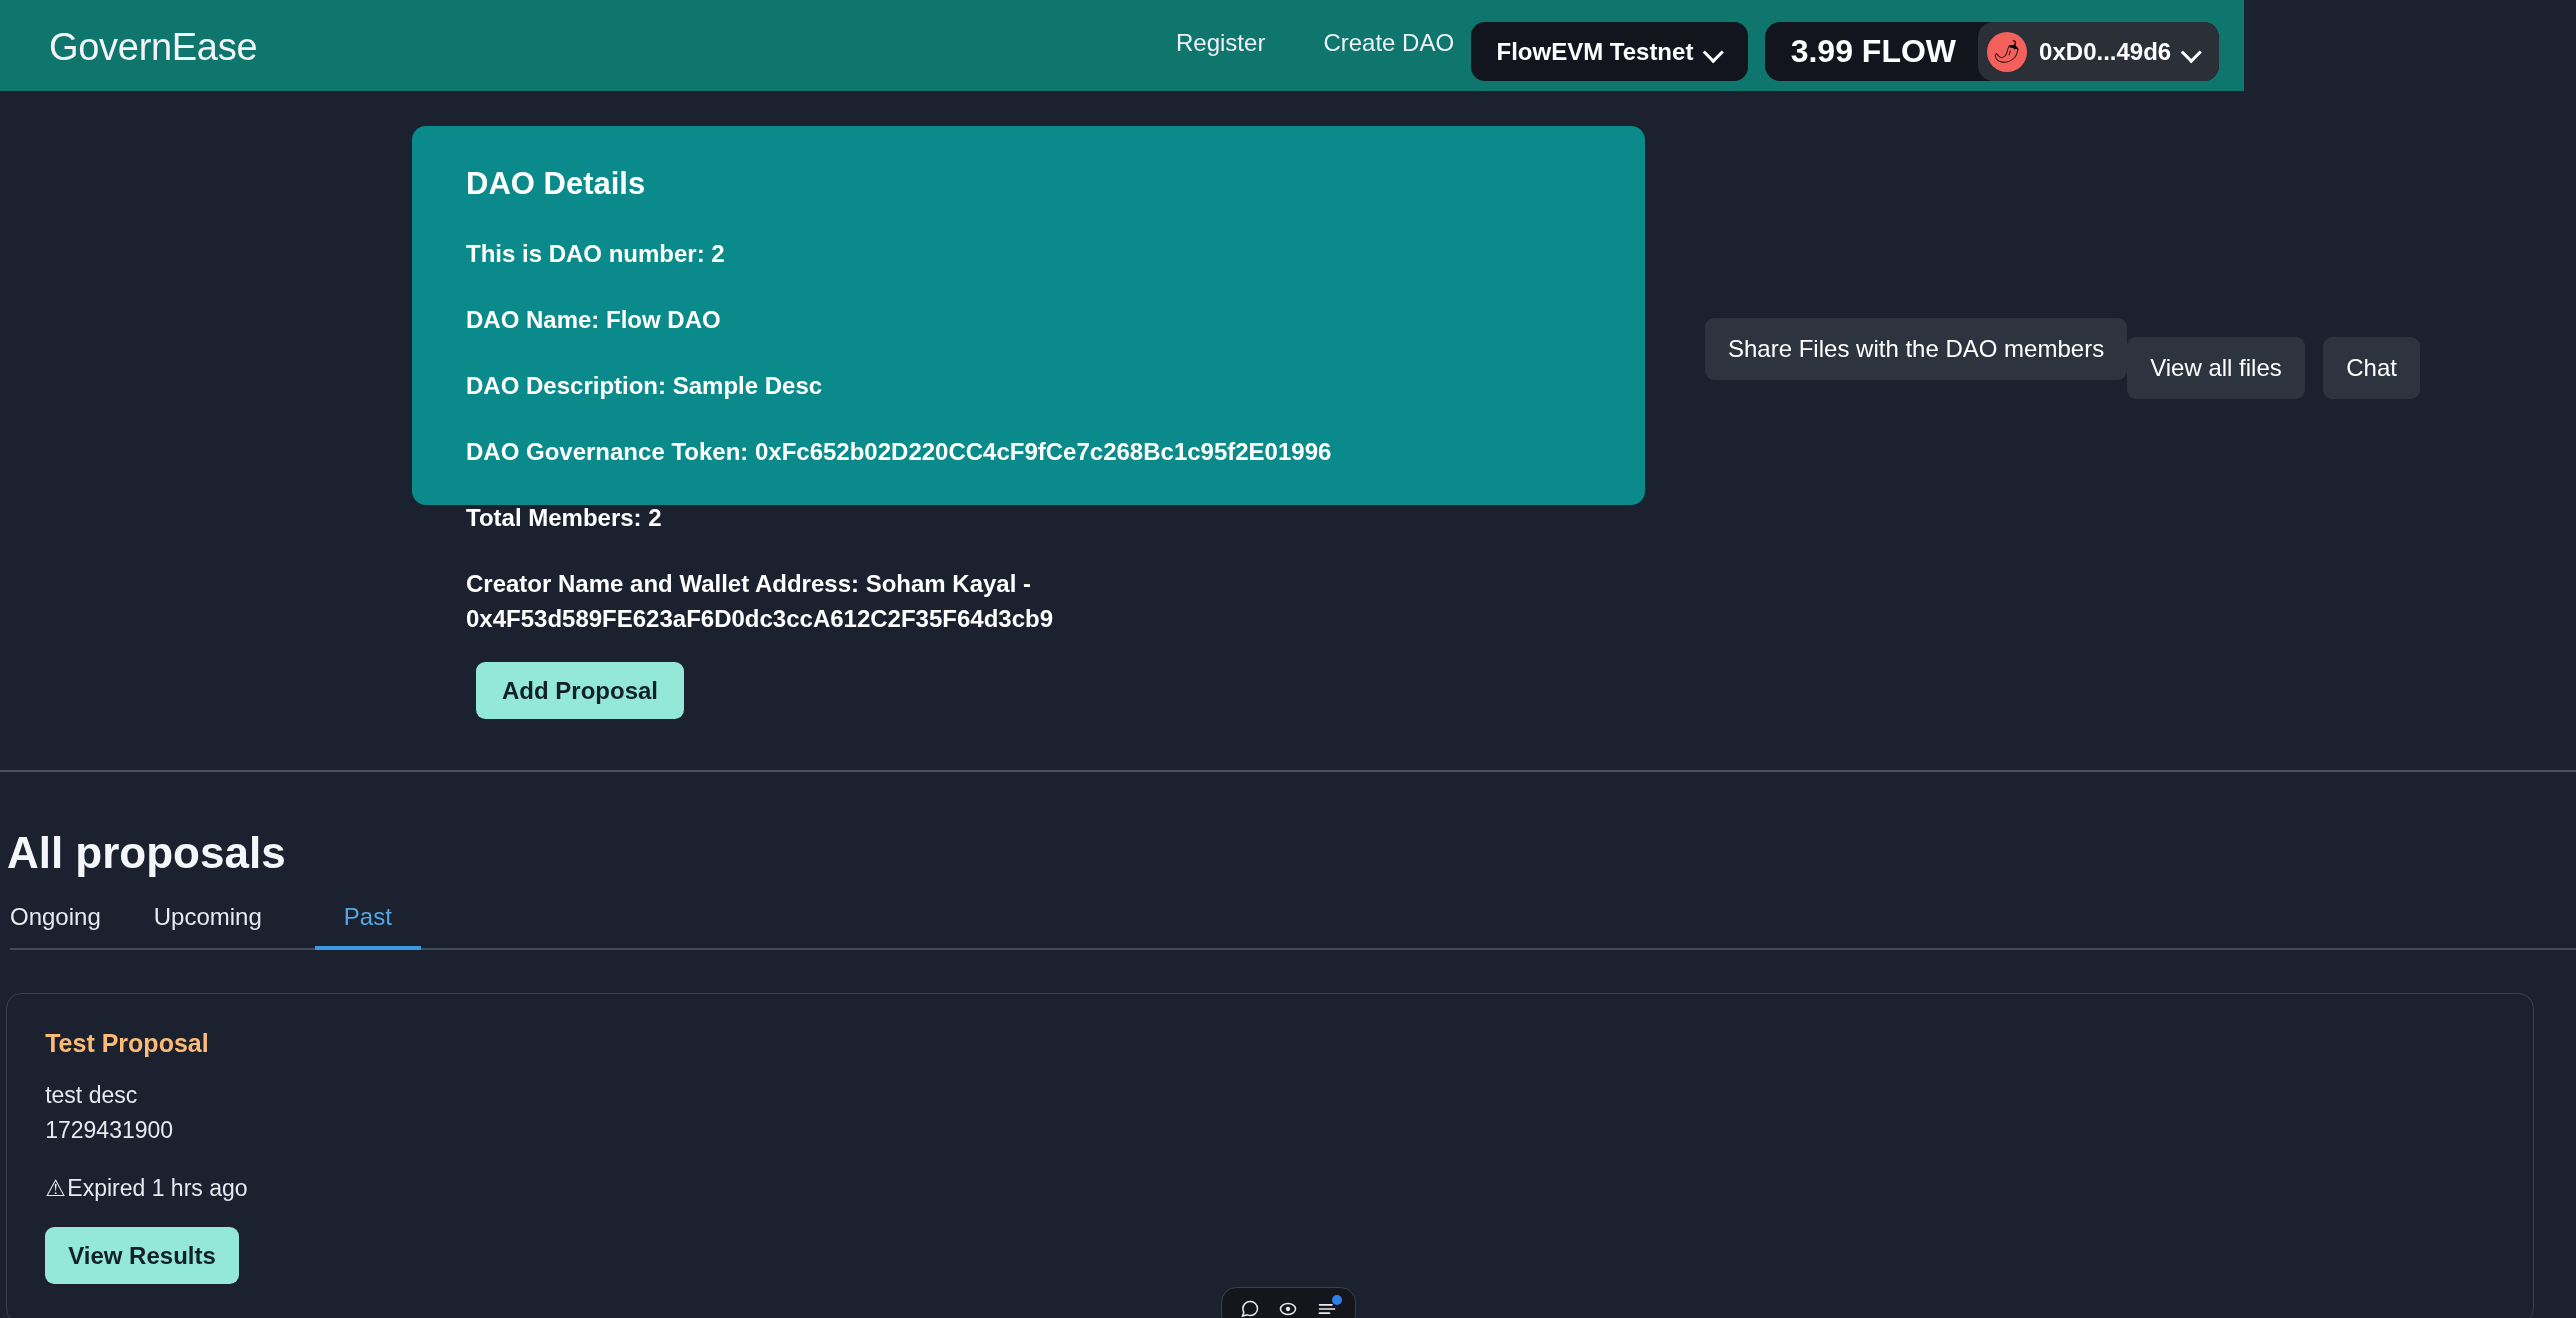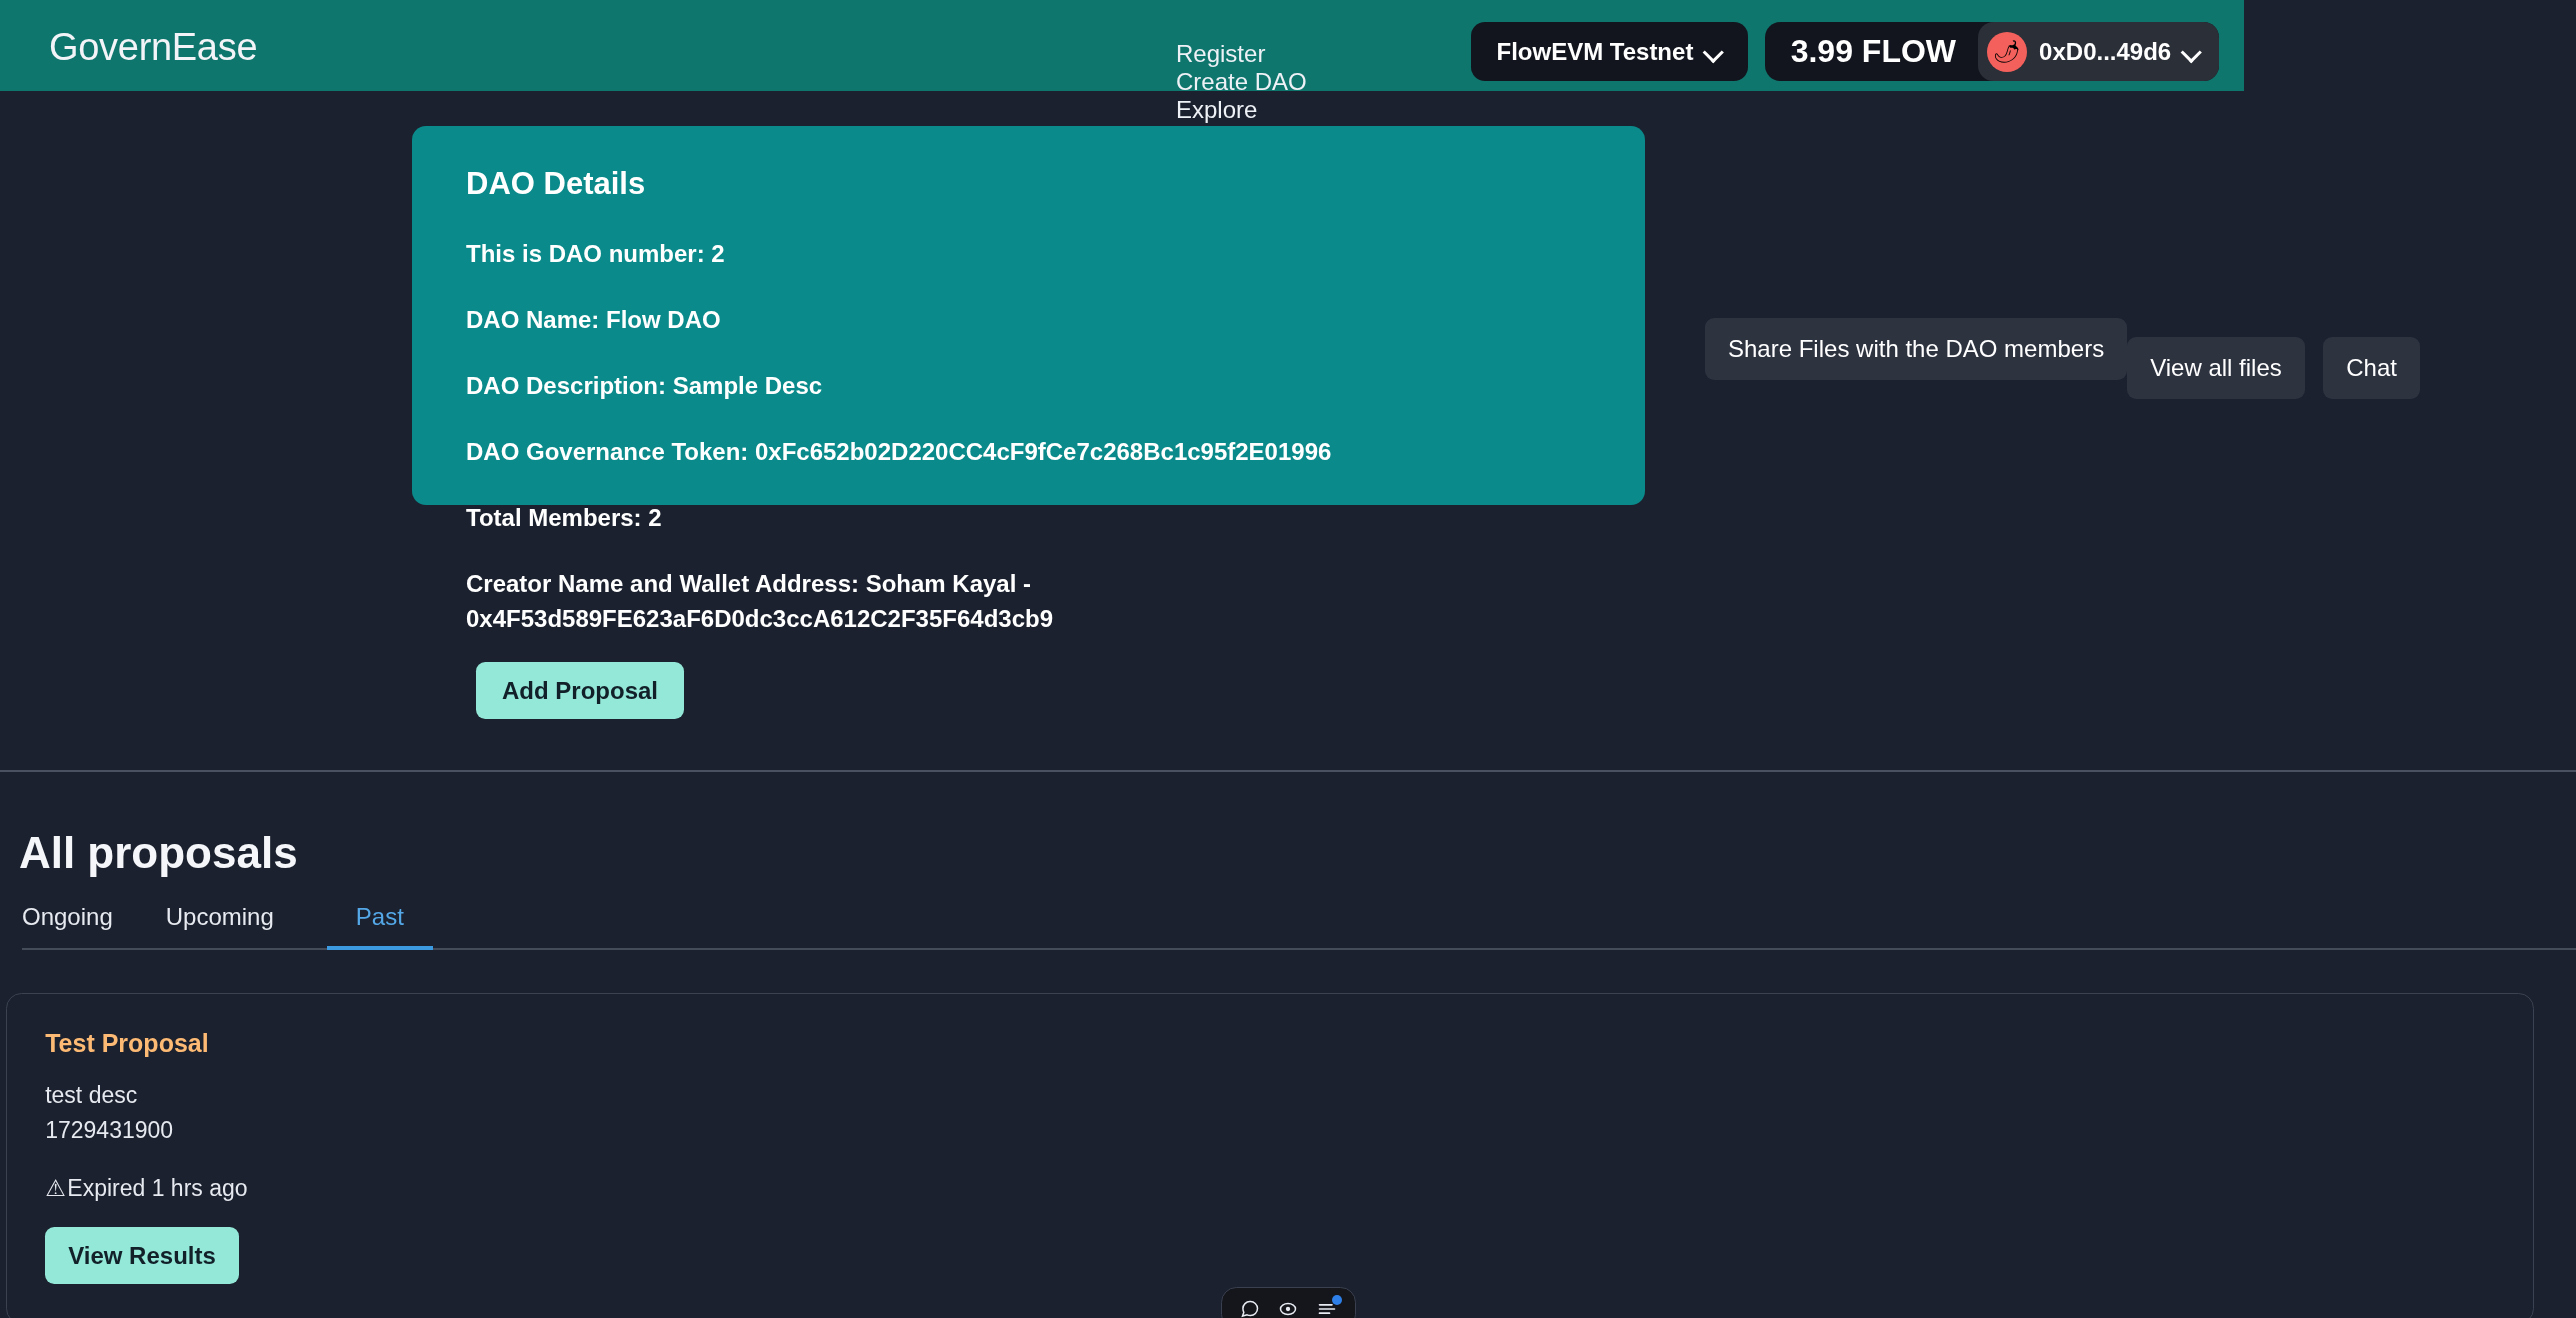--- a/index.html
+++ b/index.html
@@ -28,25 +28,24 @@
     top: 26px;
     font-size: 38px;
     color: #f2f4f7;
     font-weight: 400;
     letter-spacing: -0.3px;
     white-space: nowrap;
   }
   .nav-links {
     position: absolute;
     left: 1147px;
-    top: 40px;
-    display: flex;
-    align-items: flex-start;
+    top: 29px;
+    display: flex;
+    align-items: center;
     gap: 0px;
-    flex-direction: column;
   }
   .nav-link {
     font-size: 24px;
     color: #eef1f6;
     text-decoration: none;
     white-space: nowrap;
     padding: 0 29px;
     font-weight: 400;
   }
   .nav-right {
@@ -203,21 +202,21 @@
     left: 0;
     top: 770px;
     width: 2576px;
     height: 2.3px;
     background: #4a5160;
   }
 
   
   .proposals {
     position: absolute;
-    left: 16px;
+    left: 4px;
     top: 828px;
     width: 2076px;
     padding-left: 6px;
   }
   .proposals h1 {
     font-size: 44px;
     color: #f4f6f9;
     font-weight: 700;
     padding-left: 0px;
     margin-bottom: 25px;

